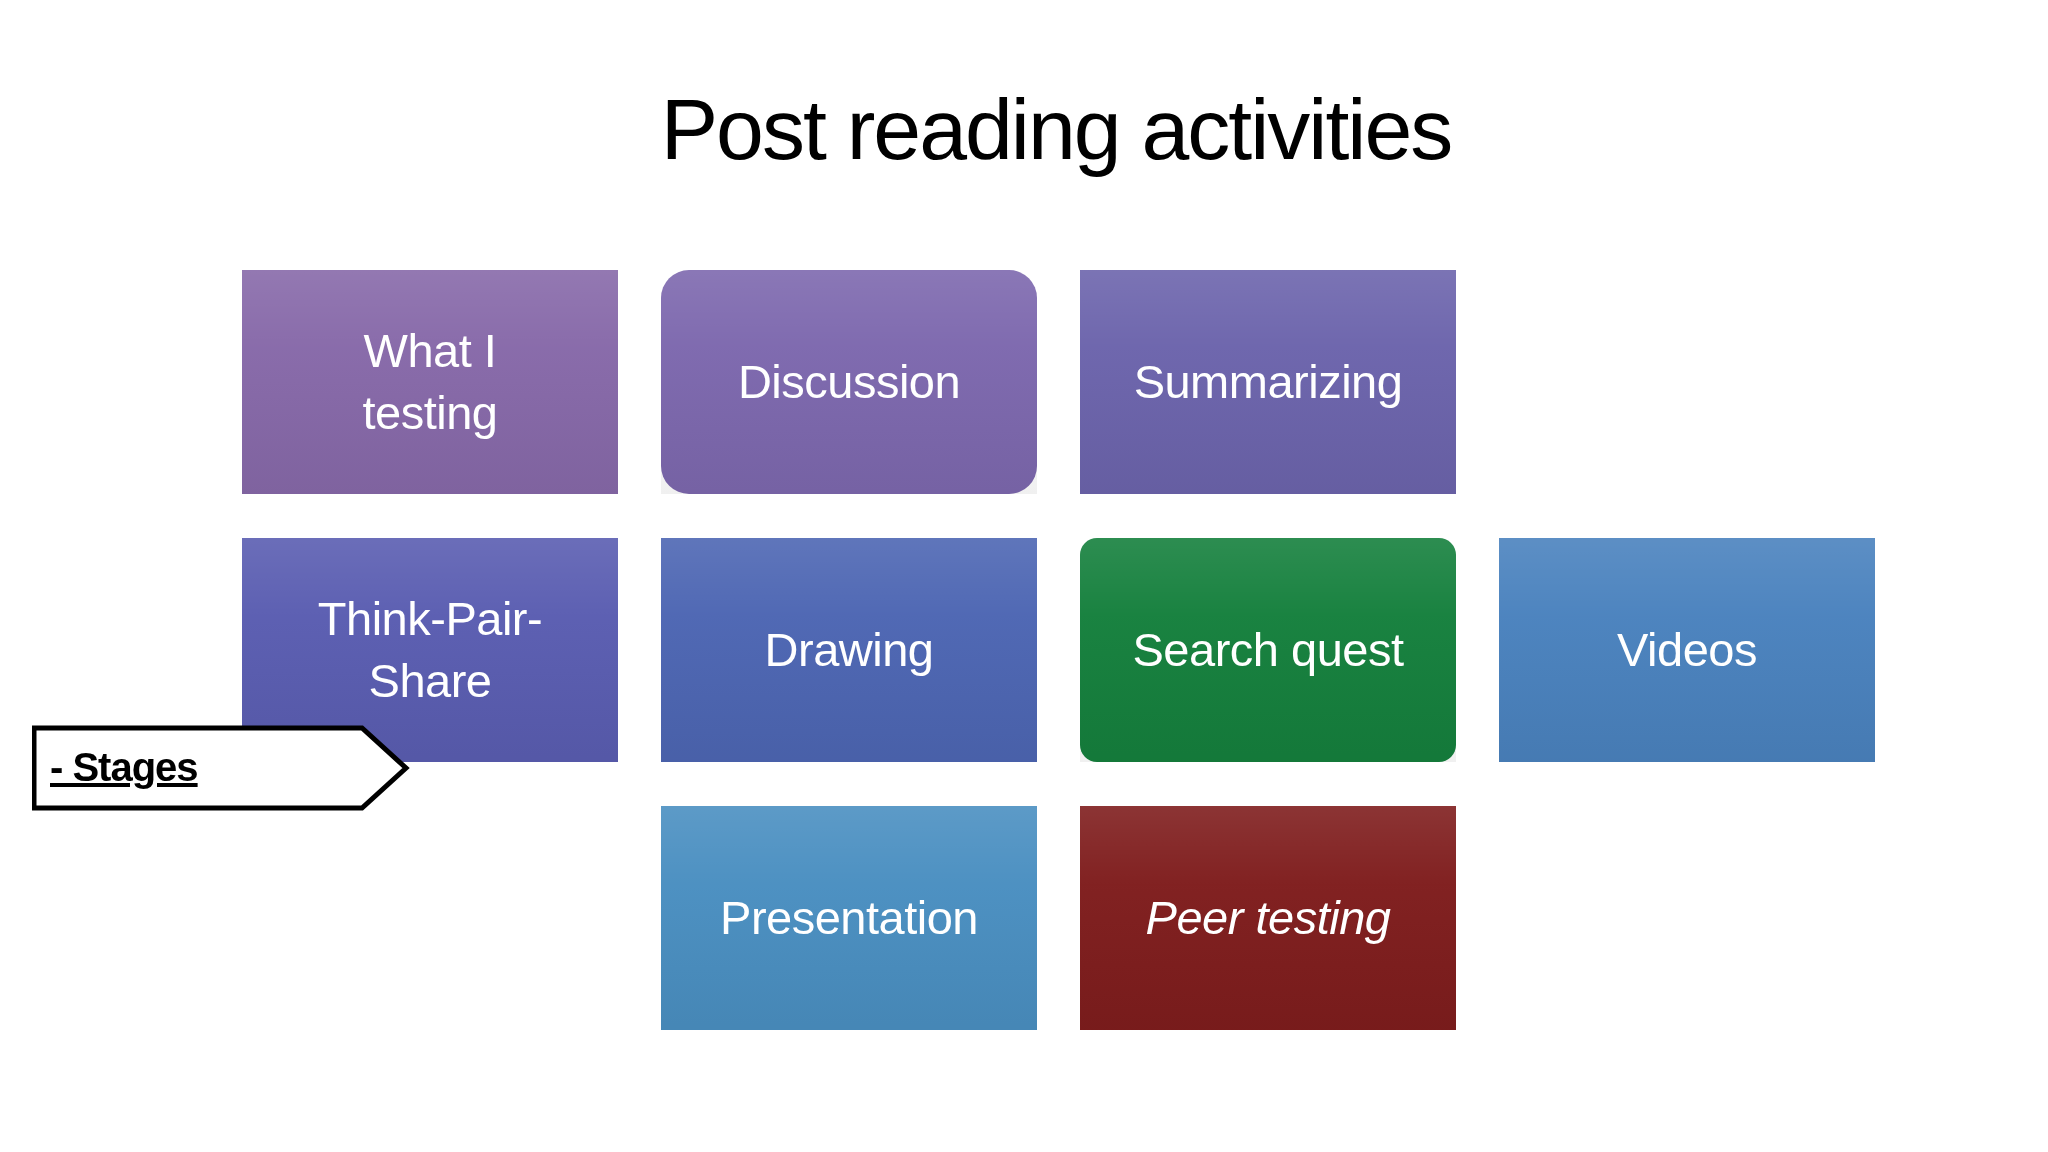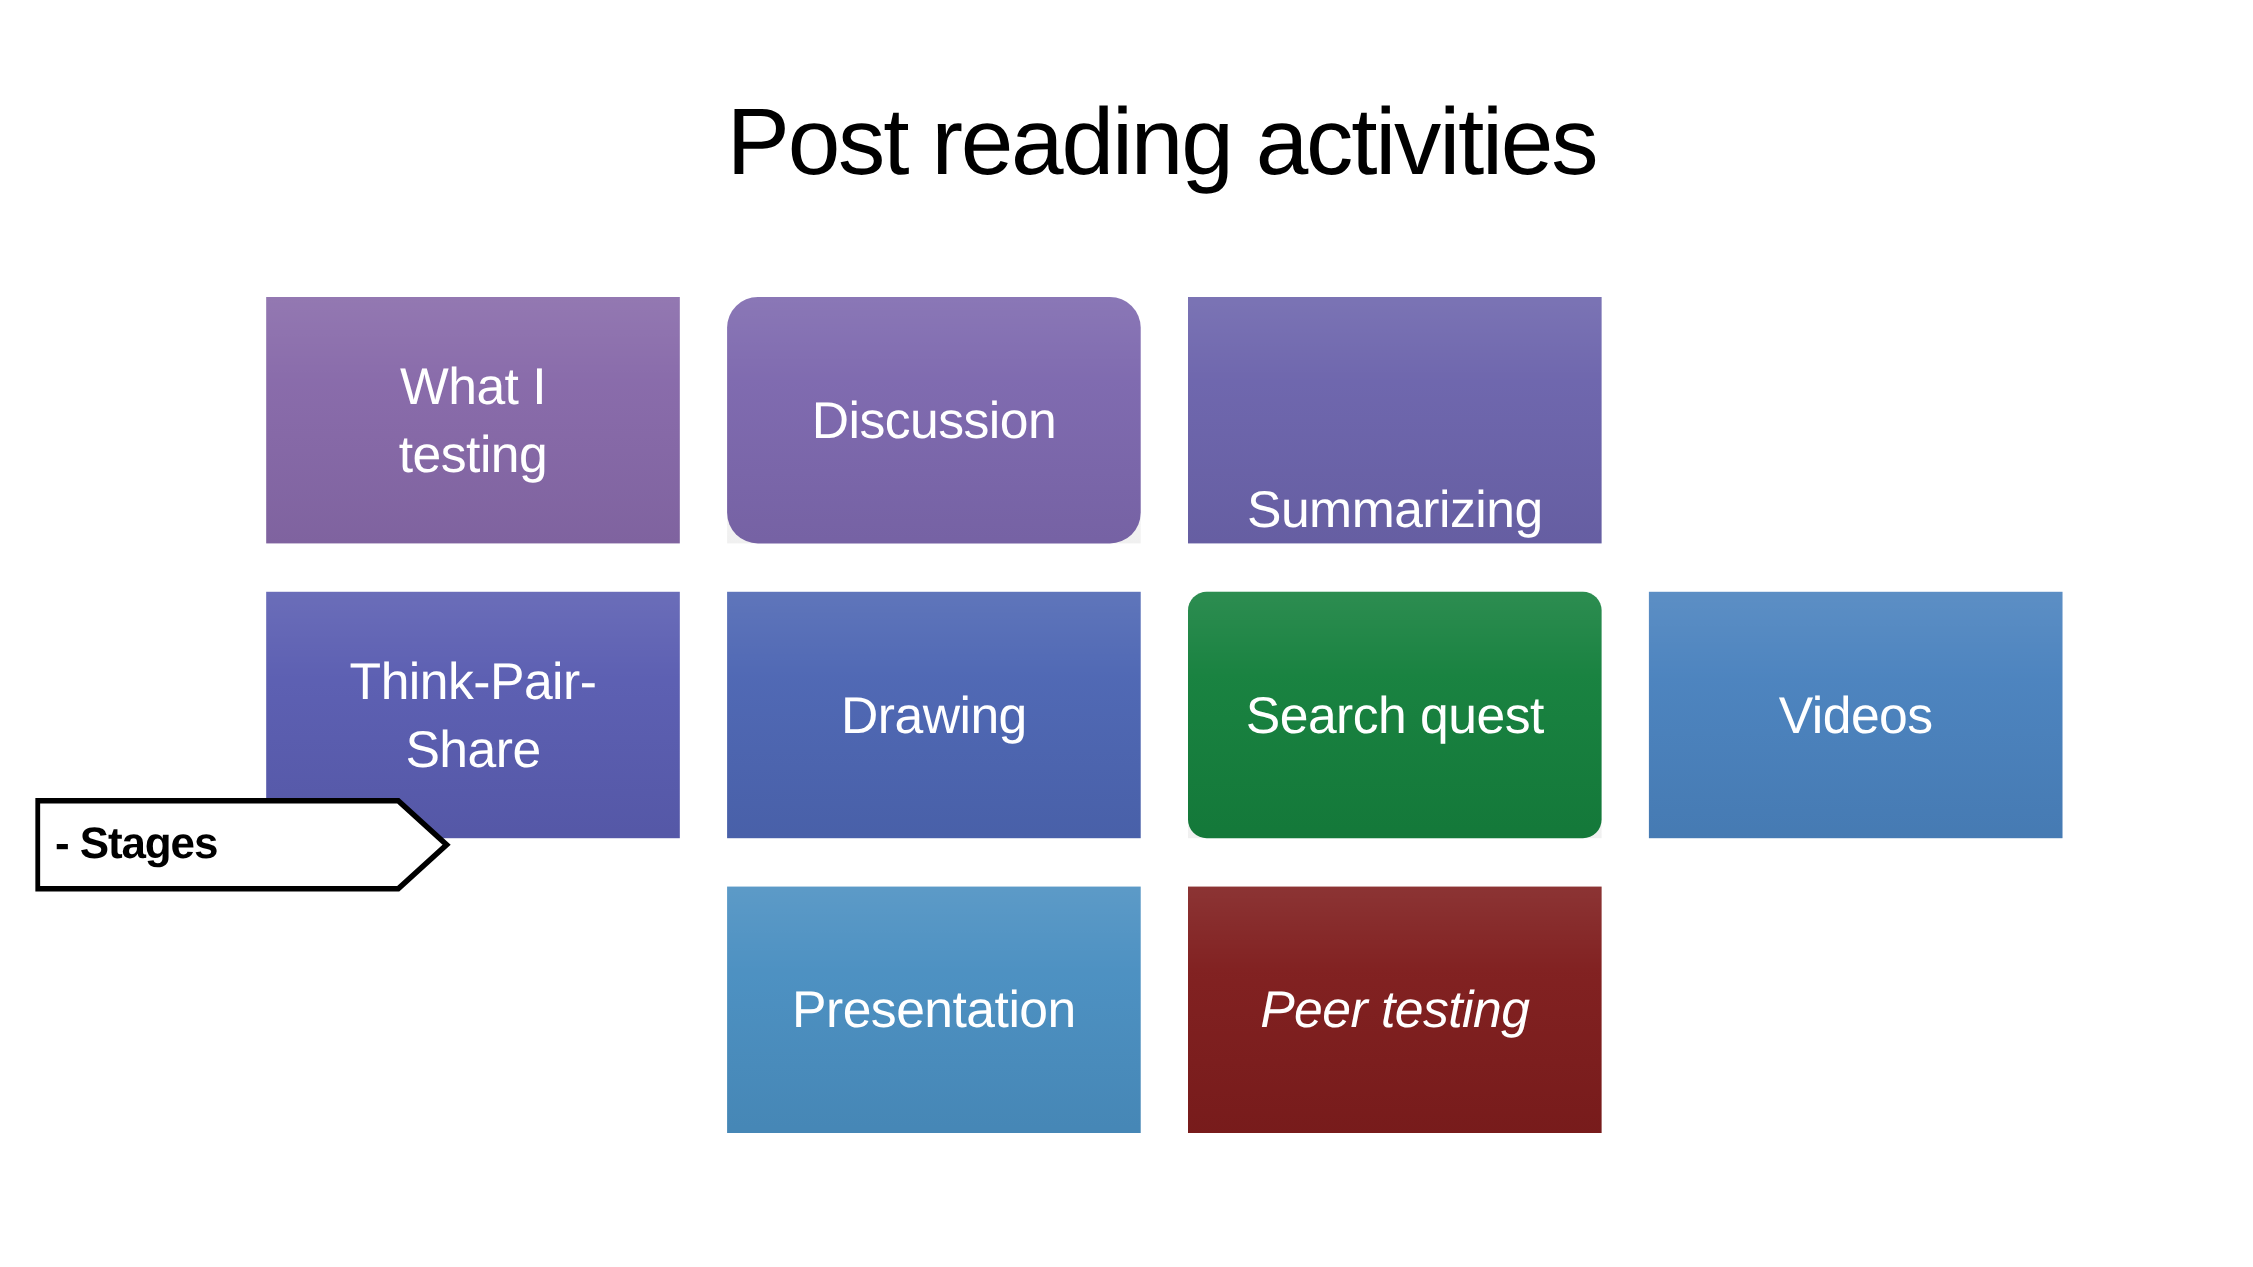--- a/index.html
+++ b/index.html
@@ -84,37 +84,38 @@
   .stages-label {
     position: absolute;
     left: 18px;
     top: 0;
     height: 88px;
     line-height: 86px;
     font-size: 40px;
     font-weight: 700;
     letter-spacing: -1px;
     color: #000000;
+    text-decoration: underline;
   }
 </style>
 </head>
 <body>
 
 <div class="slide">
 
   <div class="slide-title">Post reading activities</div>
 
   <div class="box r1 c1" style="background: rgb(135, 105, 169);">
     <span class="box-label">What I
 testing</span>
   </div>
   <div class="box r1 c2" style="background: rgb(125, 104, 174); border-radius: 28px;">
     <span class="box-label">Discussion</span>
   </div>
-  <div class="box r1 c3" style="background: rgb(108, 100, 172); align-items: flex-end;">
+  <div class="box r1 c3" style="background: rgb(108, 100, 172);">
     <span class="box-label">Summarizing</span>
   </div>
 
   <div class="box r2 c1" style="background: rgb(90, 93, 177);">
     <span class="box-label">Think-Pair-
 Share</span>
   </div>
   <div class="box r2 c2" style="background: rgb(77, 102, 179);">
     <span class="box-label">Drawing</span>
   </div>

